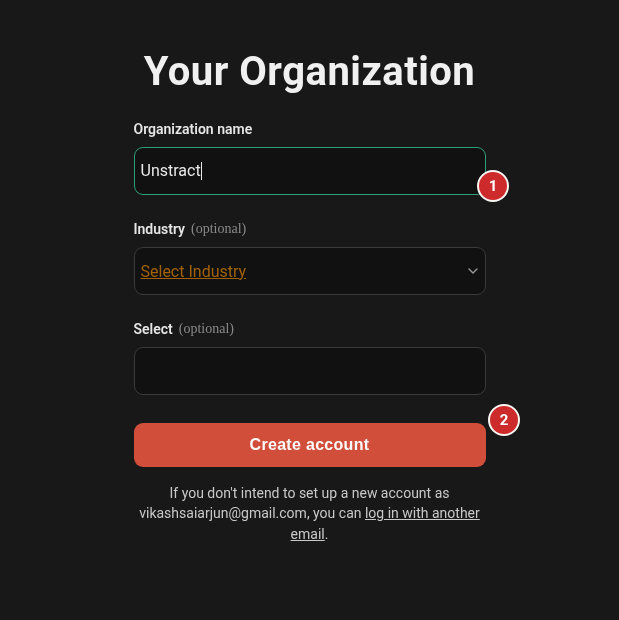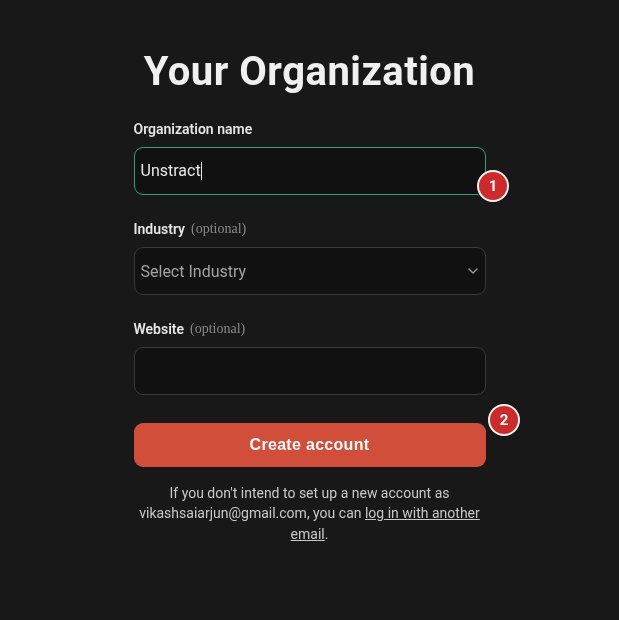--- a/index.html
+++ b/index.html
@@ -71,21 +71,21 @@
     line-height: 46px;
     display: inline-block;
     vertical-align: middle;
   }
   .select {
     display: flex;
     align-items: center;
     justify-content: space-between;
     cursor: pointer;
   }
-  .select-text { color: #a3a3a3; }
+  .select-text { color: #a16207; text-decoration: underline; }
   .chevron { flex: 0 0 auto; }
   .btn {
     margin-top: 28px;
     width: 100%;
     height: 44px;
     border-radius: 9px;
     border: none;
     background: #d14f3a;
     color: #fbfbfb;
     font-size: 16px;
@@ -148,21 +148,21 @@
       <div class="select">
         <span class="select-text">Select Industry</span>
         <svg class="chevron" width="12" height="12" viewBox="0 0 12 12">
             <path d="M2 4 L6 8 L10 4" stroke="#9a9a9a" stroke-width="1.4" fill="none" stroke-linecap="round" stroke-linejoin="round"></path>
           </svg>
       </div>
     </div>
 
     <div class="field">
       <div class="label-row">
-        <span>Website</span>
+        <span>Select</span>
         <span class="optional">(optional)</span>
       </div>
       <div class="input">
         <span class="input-text"></span>
       </div>
     </div>
 
     <button class="btn">Create account</button>
 
     <p class="help">

